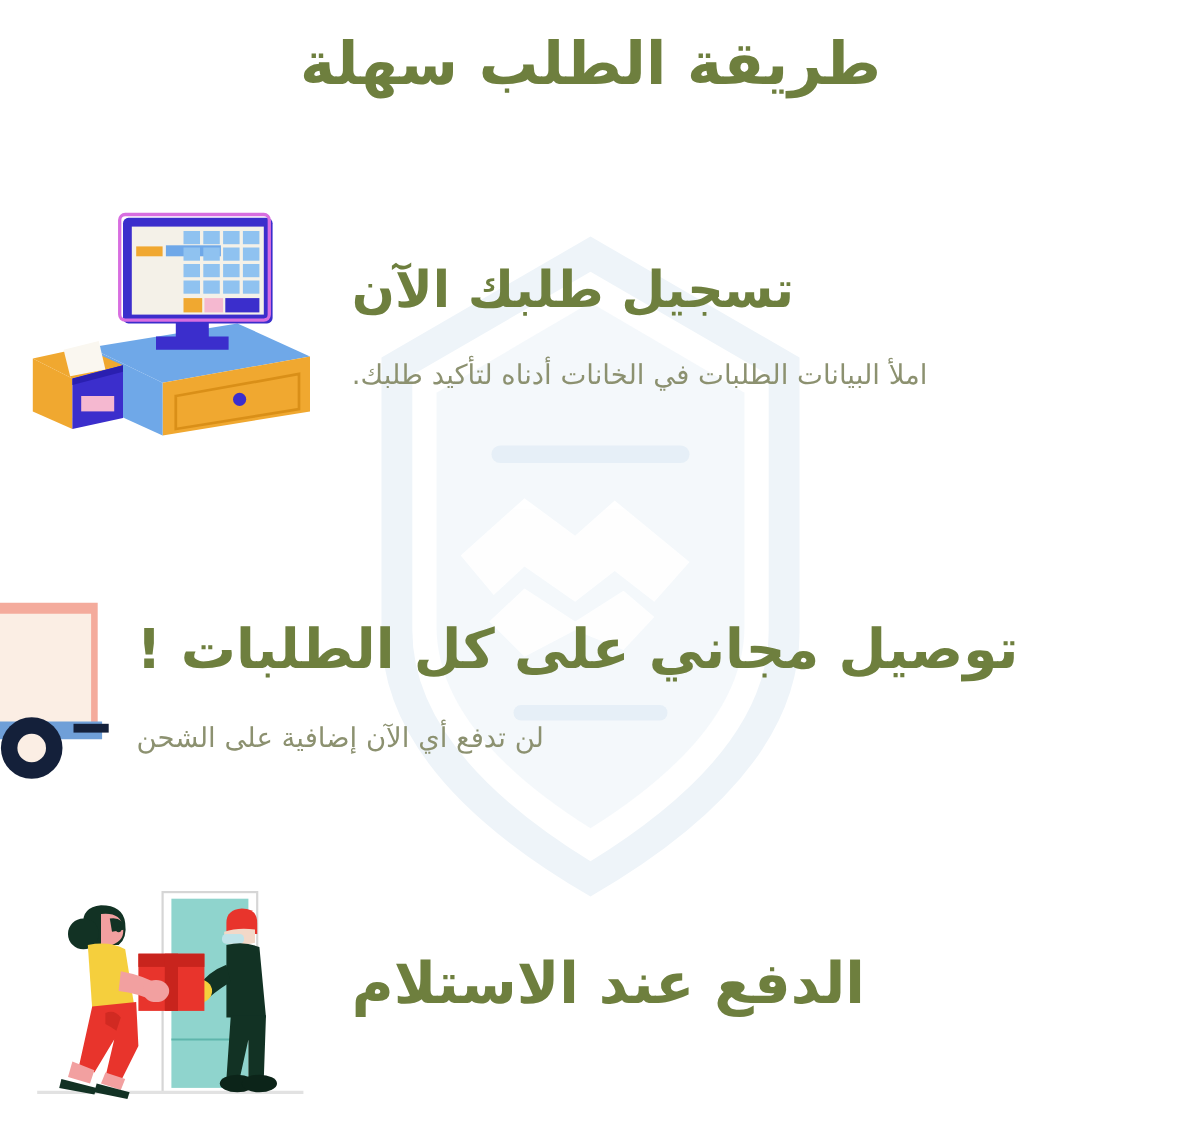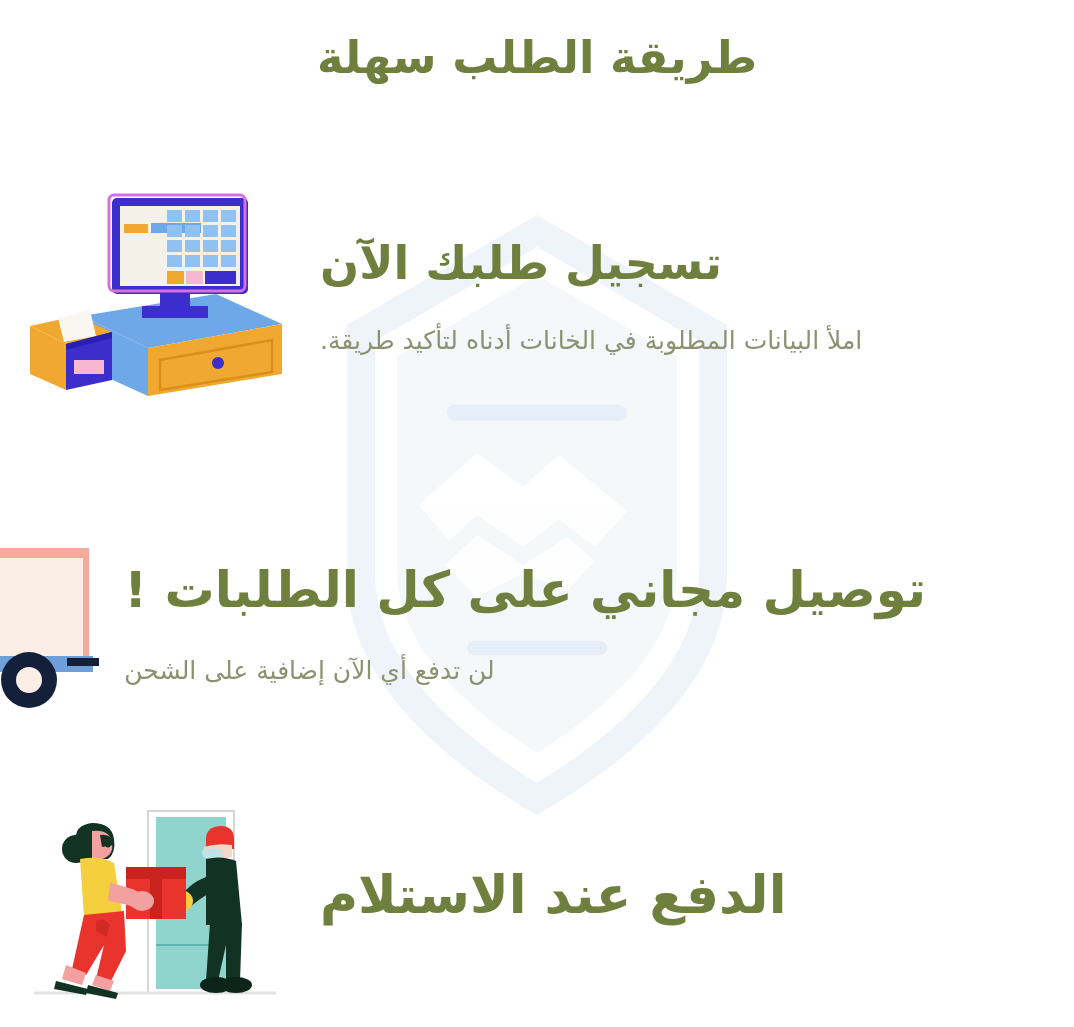--- a/index.html
+++ b/index.html
@@ -35,21 +35,21 @@
     left: 0;
     width: 1074px;
     height: 115px;
     display: flex;
     align-items: center;
     justify-content: center;
     z-index: 2;
   }
   #page-title .title-text {
     color: #6e7f3e;
-    font-size: 45px;
+    font-size: 54px;
     font-weight: bold;
     line-height: 1.1;
     letter-spacing: 0px;
     white-space: nowrap;
   }
 
   
   .feature-section {
     position: absolute;
     left: 0;
@@ -136,21 +136,21 @@
   </svg>
 </div>
 
 <div id="page-title">
   <span class="title-text">طريقة الطلب سهلة</span>
 </div>
 
 <div class="feature-section" id="section-order">
   <div class="feature-text">
     <span class="feature-heading">تسجيل طلبك الآن</span>
-    <span class="feature-sub">املأ البيانات المطلوبة في الخانات أدناه لتأكيد طريقة.</span>
+    <span class="feature-sub">املأ البيانات الطلبات في الخانات أدناه لتأكيد طلبك.</span>
   </div>
   <div class="feature-art" id="art-computer">
     <svg viewBox="0 0 270 215" width="270" height="215" aria-hidden="true">
 
       <path d="M62 126 L196 104 L262 134 L128 158 Z" fill="#6fa8e8"></path>
 
       <path d="M128 158 L262 134 L262 184 L128 206 Z" fill="#f0a830"></path>
       <path d="M62 126 L128 158 L128 206 L62 176 Z" fill="#6fa8e8"></path>
 
       <path d="M140 170 L252 150 L252 182 L140 200 Z" fill="none" stroke="#d98f18" stroke-width="2.5"></path>

